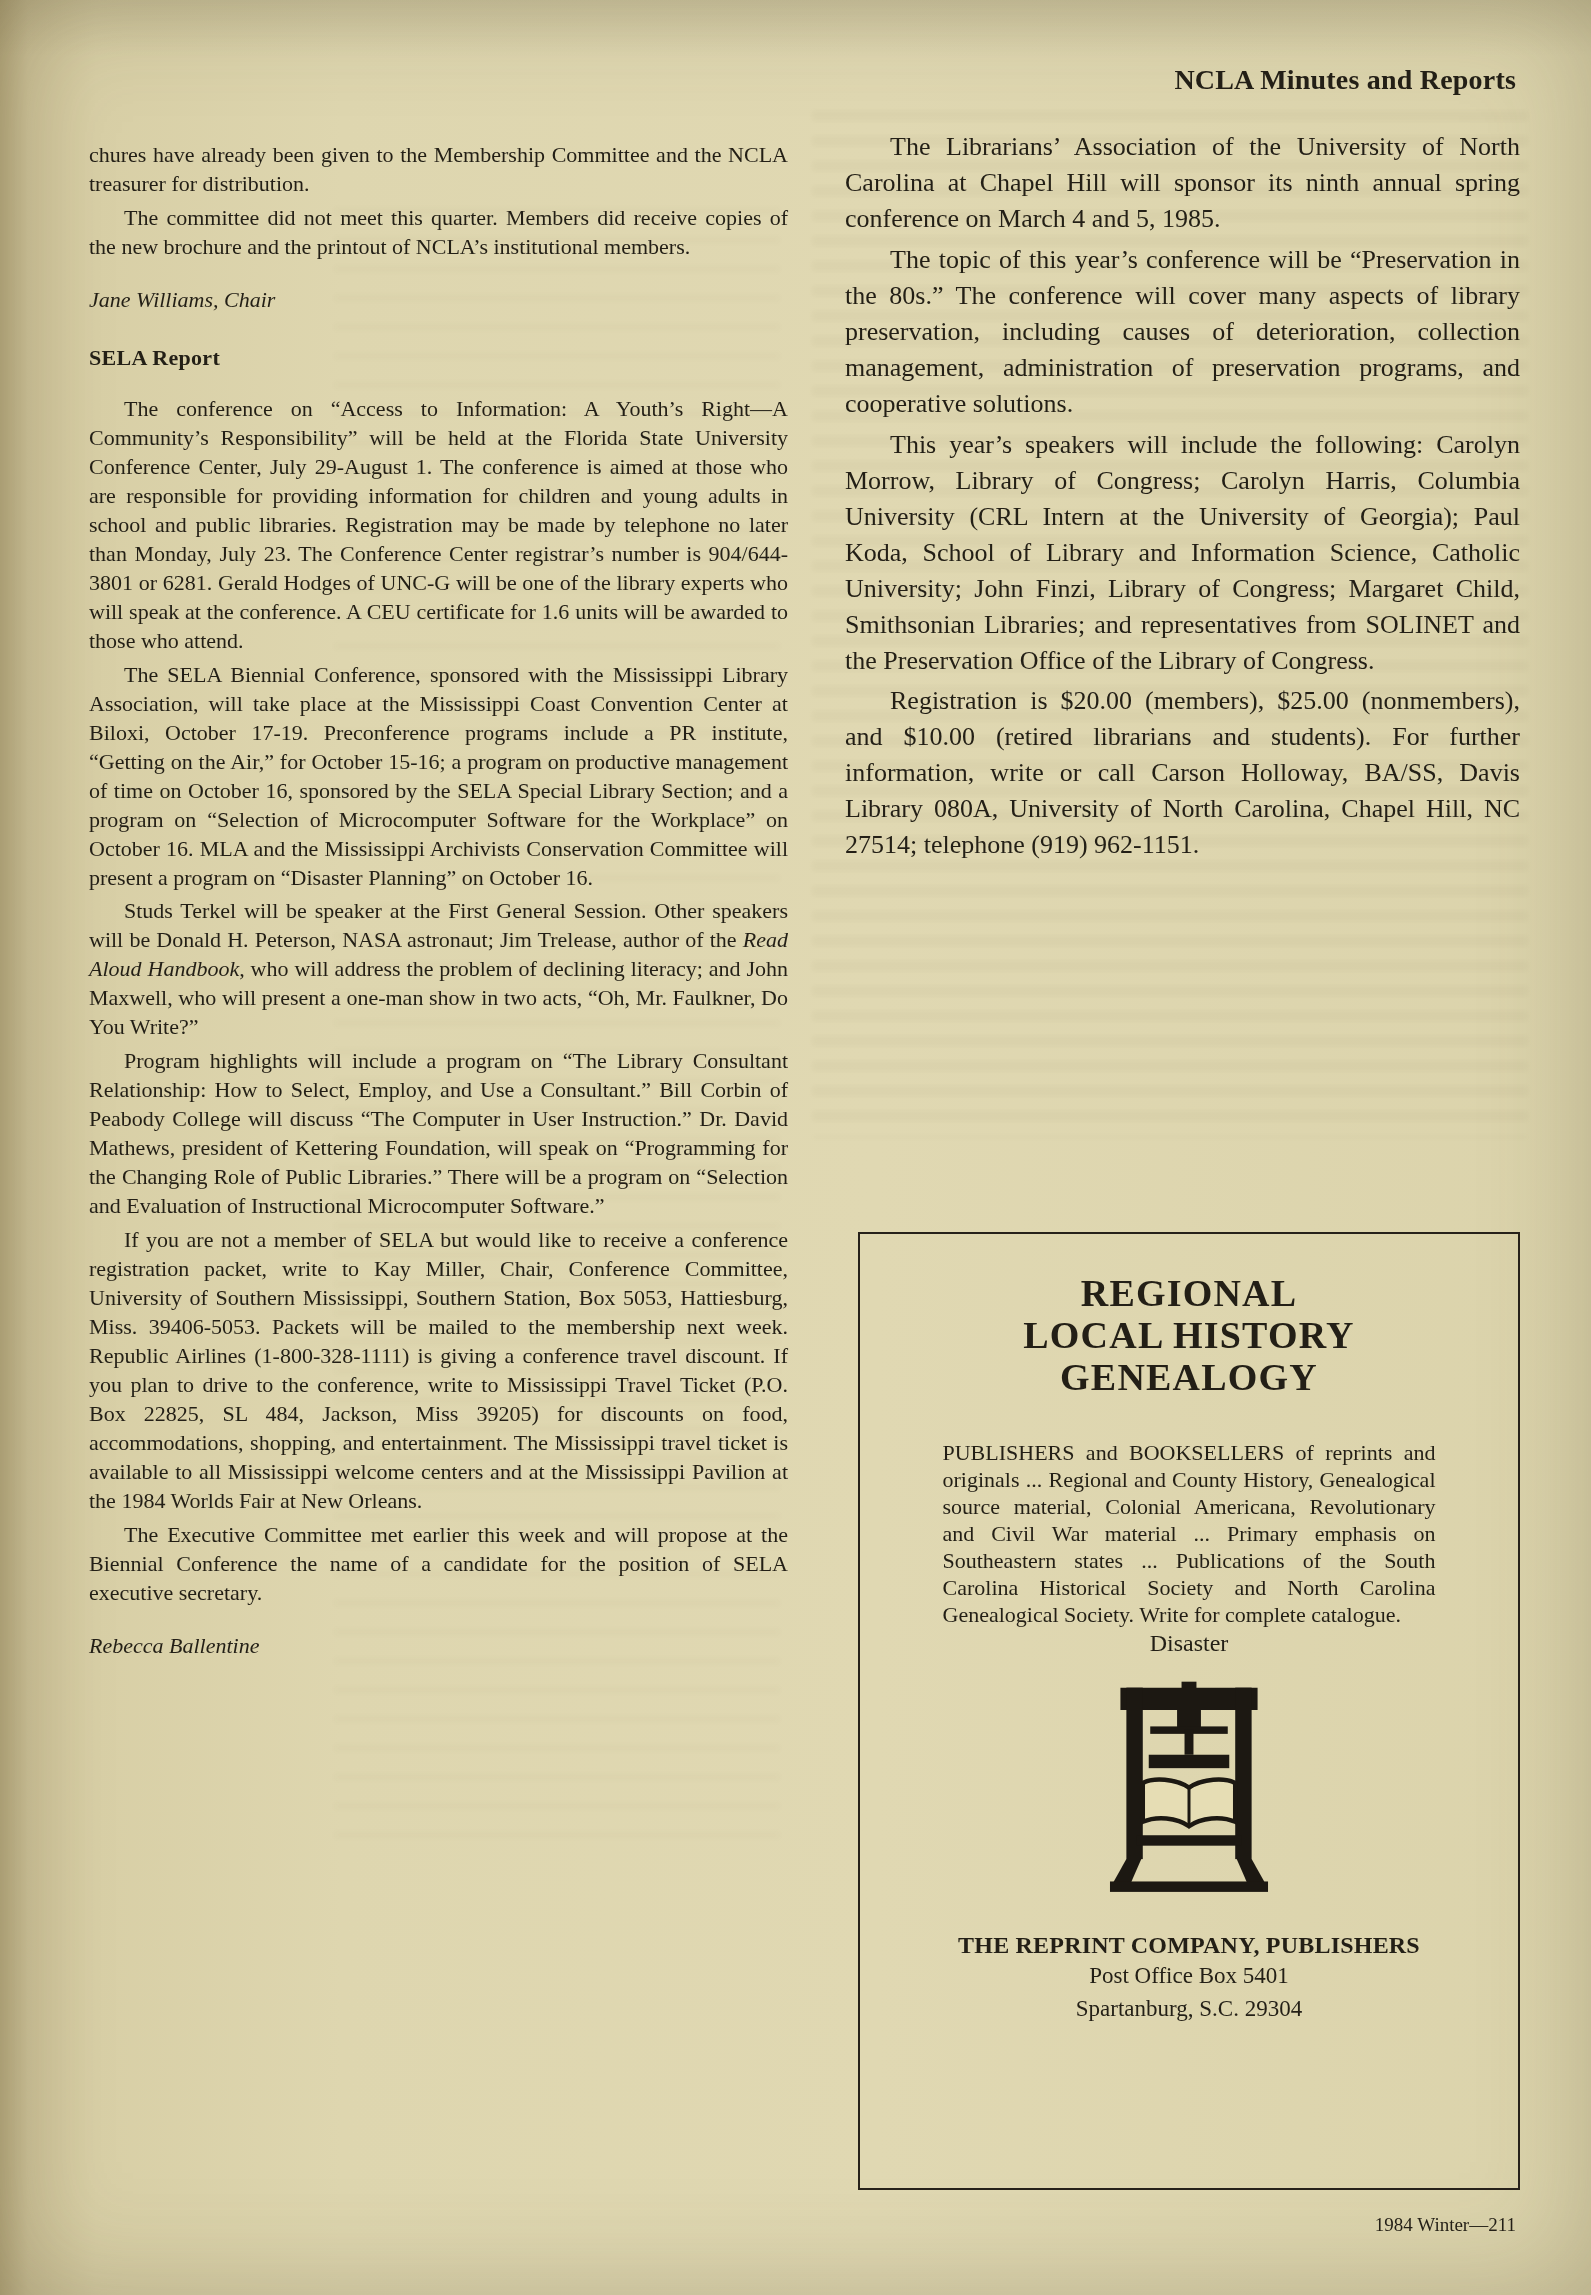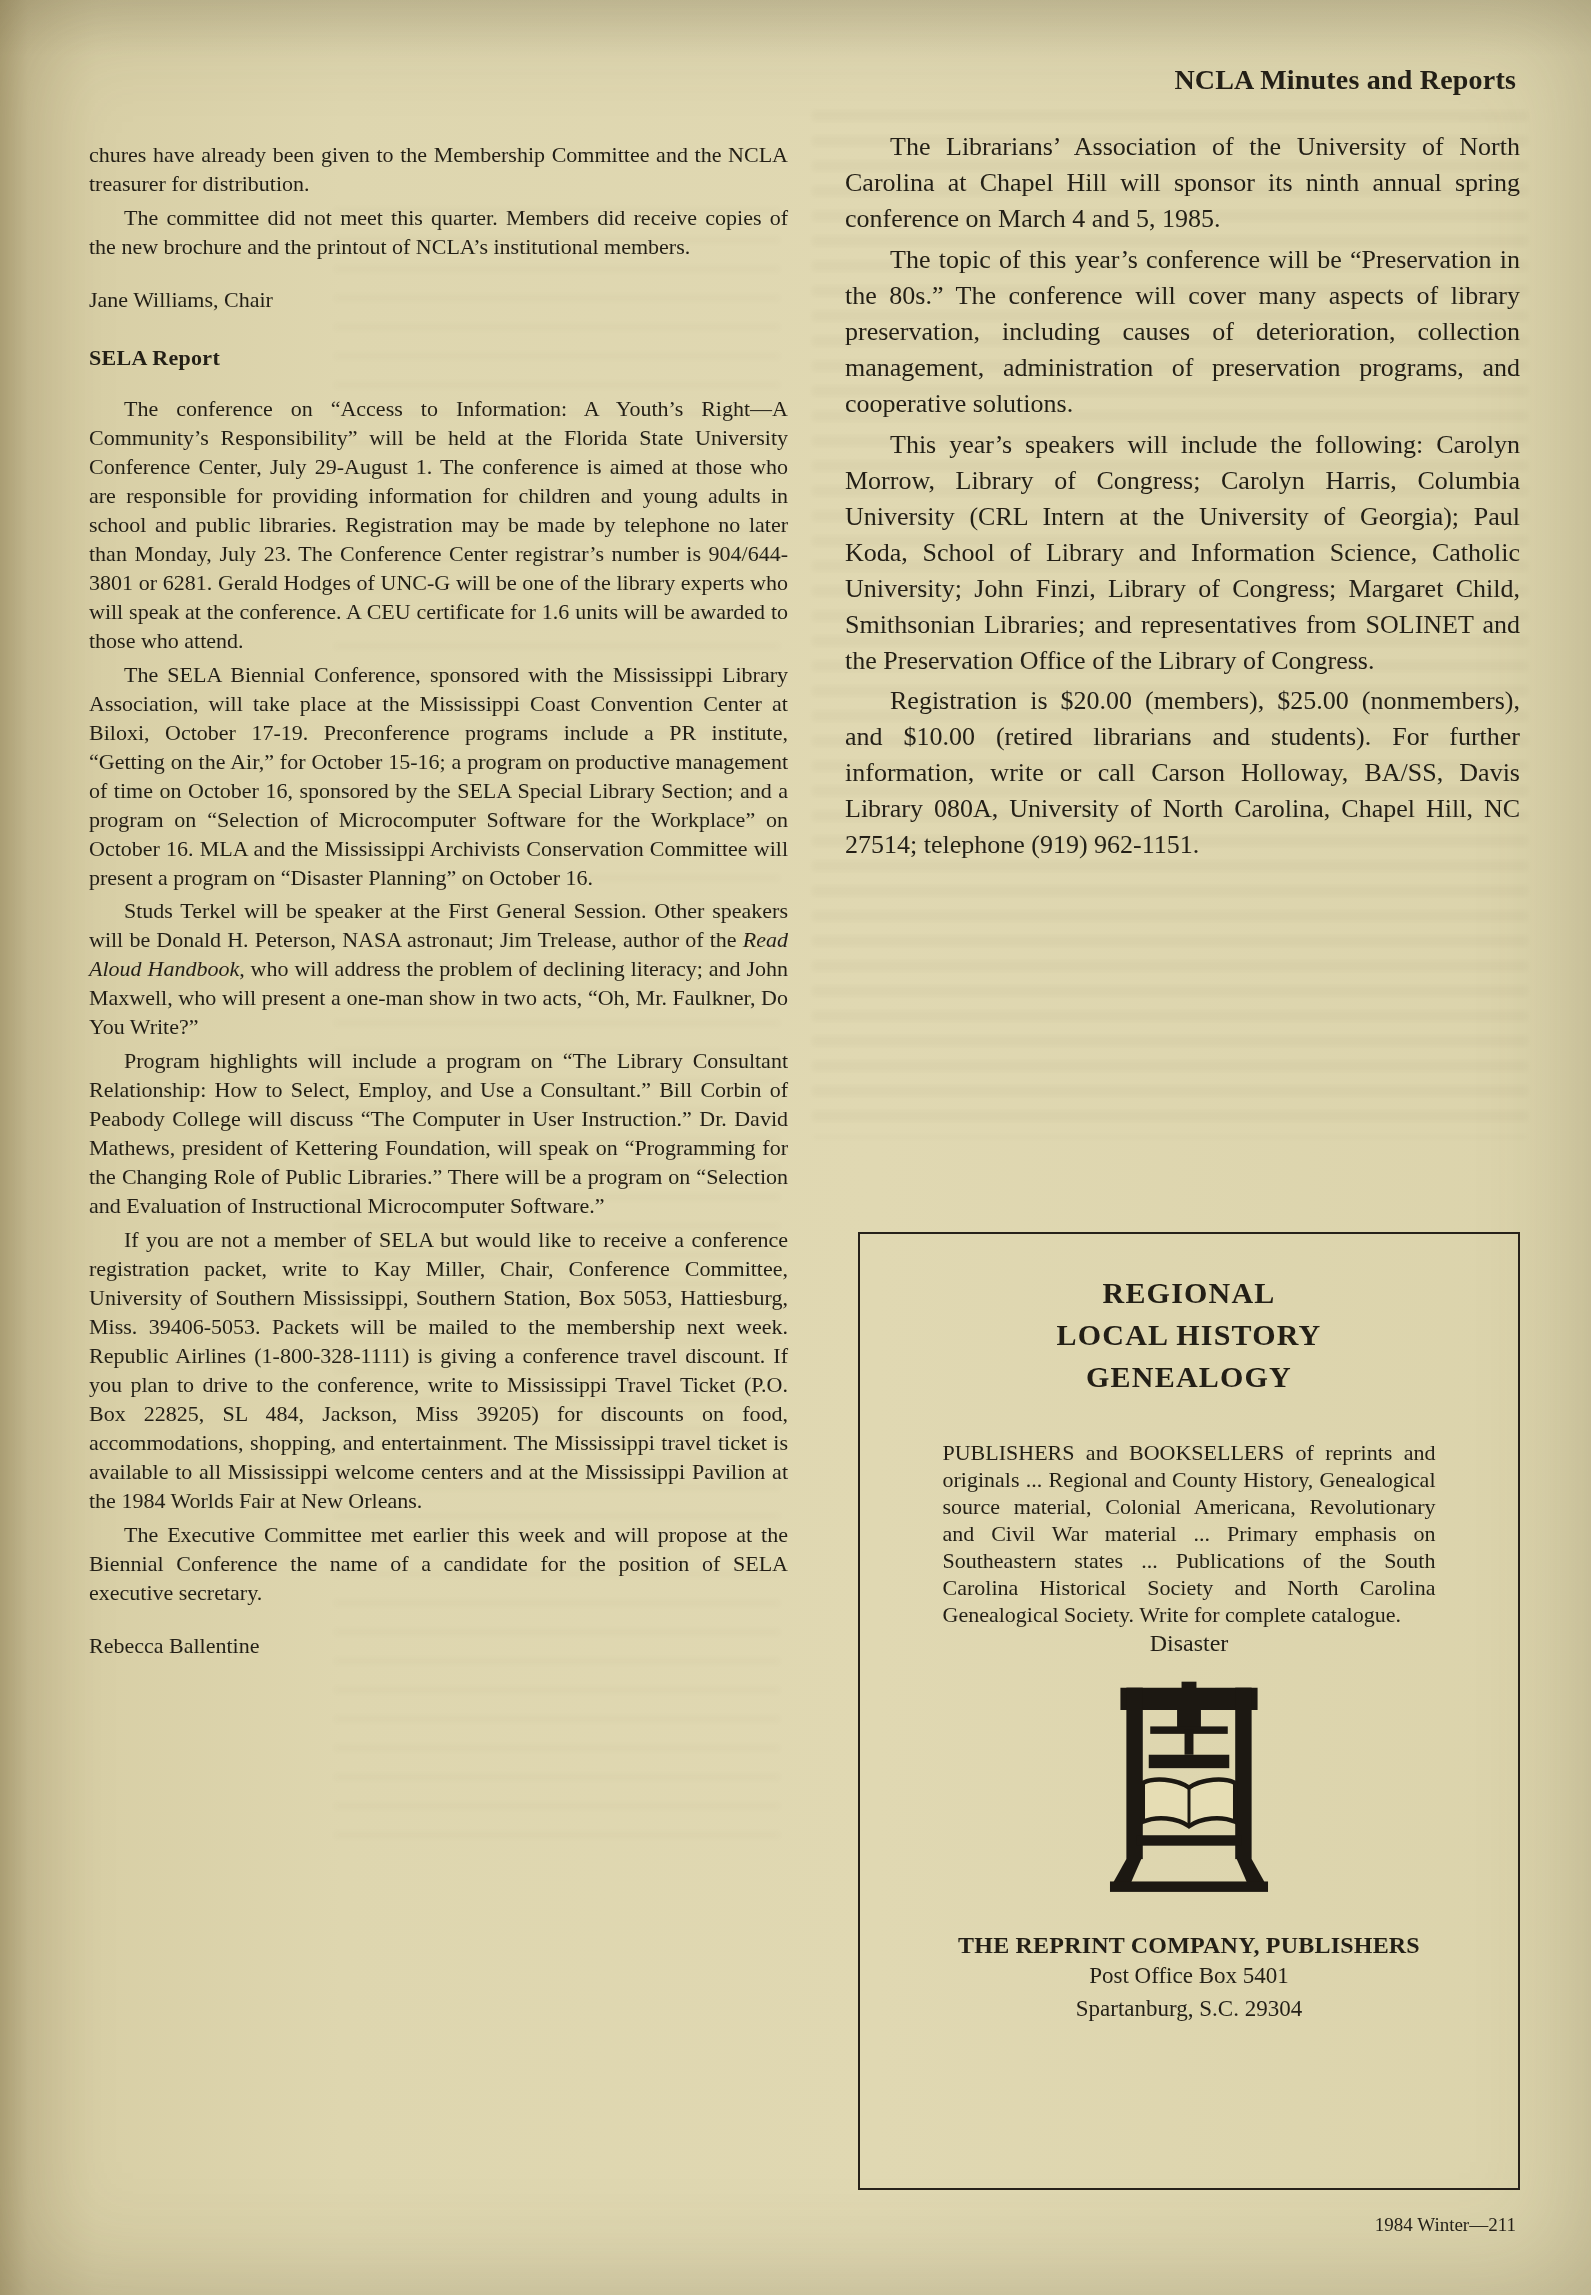--- a/index.html
+++ b/index.html
@@ -37,36 +37,36 @@
     position: absolute; left: 89px; top: 140px; width: 699px;
     font-size: 22px; line-height: 29px; text-align: justify;
   }
   .col-right {
     position: absolute; left: 845px; top: 129px; width: 675px;
     font-size: 26px; line-height: 36px; text-align: justify;
   }
   p { margin: 0 0 4.8px 0; }
   .indent { text-indent: 35px; }
   .indent-lg { text-indent: 45px; }
-  .signature { margin: 24px 0 29px; }
+  .signature { font-style: italic; margin: 24px 0 29px; }
   .section-heading {
     font-size: 22px; font-weight: bold; margin: 11px 0 22px;
     letter-spacing: 0.3px; text-align: left;
   }
   .col-title {
     font-size: 33px; font-weight: 600; text-align: center;
     margin: 0 0 12.7px 0; letter-spacing: 0.2px;
   }
   .ad-box {
     position: absolute; left: 858px; top: 1232px; width: 662px; height: 958px;
     box-sizing: border-box; border: 2.4px solid #26211a;
     text-align: center;
   }
   .ad-title-line {
-    font-size: 30px; line-height: 42px; font-weight: 600; letter-spacing: 1.2px;
+    font-size: 38px; line-height: 42px; font-weight: 600; letter-spacing: 1.2px;
   }
   .ad-title-wrap { margin-top: 38px; }
   .ad-body {
     width: 493px; margin: 41px auto 0;
     font-size: 22px; line-height: 27px; text-align: justify;
   }
   .ad-publisher-name { margin-top: 33px; font-size: 25.5px; font-weight: bold; }
   .ad-publisher-label { font-size: 24px; line-height: 30px; }
   .ad-logo { display: block; margin: 21px auto 0; width: 164px; height: 229px; }
   .ad-company { margin-top: 24px; font-size: 24px; font-weight: bold; letter-spacing: 0.2px; }

